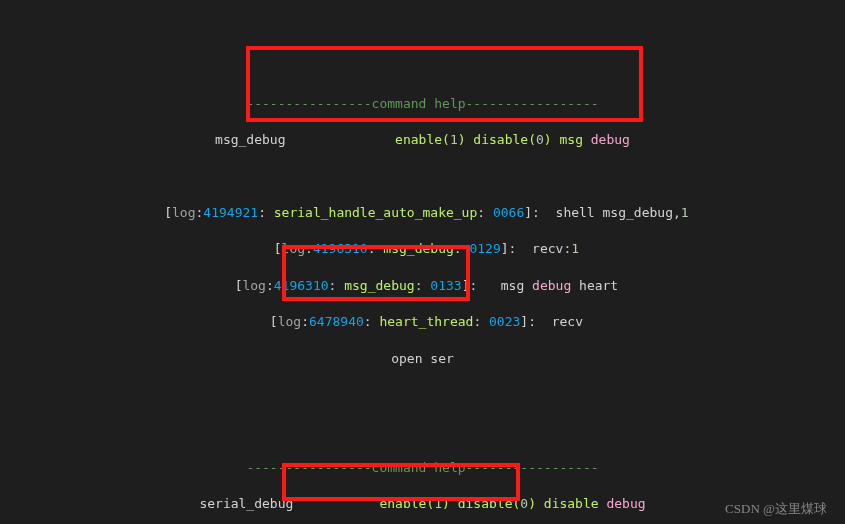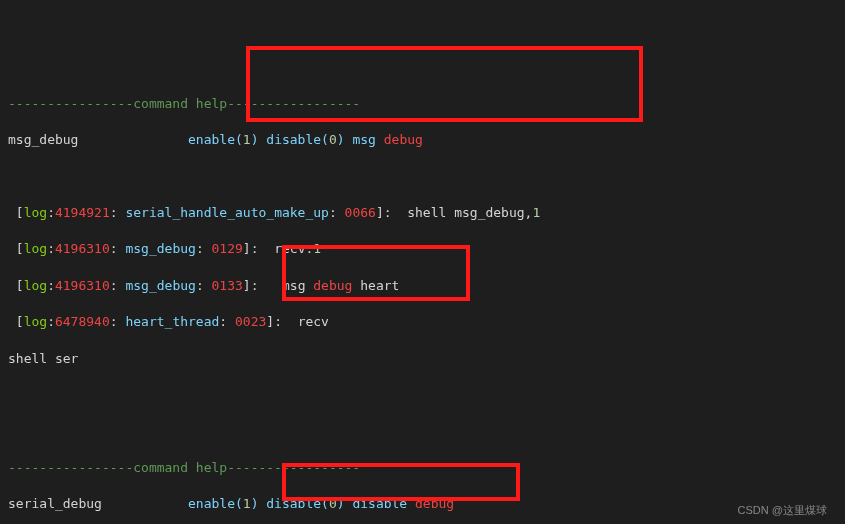--- a/index.html
+++ b/index.html
@@ -9,56 +9,56 @@
     font-size: 13px;
     line-height: 1.4;
     color: #cccccc;
     padding: 4px 8px;
     position: relative;
     width: 845px;
     height: 524px;
     overflow: hidden;
     white-space: pre;
   }
-  .line { display: block; white-space: pre; }
+  .line { display: block; white-space: pre; text-align: center; }
   .cmt { color: #5e9955; }
   .wht { color: #d4d4d4; }
-  .cyan { color: #7dd3fc; }
+  .cyan { color: #bef264; }
   .num { color: #b5cea8; }
-  .tag { color: #84cc16; }
-  .purple { color: #ef4444; }
-  .orange { color: #ef4444; }
+  .tag { color: #a3a3a3; }
+  .purple { color: #0ea5e9; }
+  .orange { color: #f9a8d4; }
   .redbox {
     position: absolute;
     border: 4px solid #ff1a1a;
     pointer-events: none;
   }
   .watermark {
     position: absolute;
     right: 18px;
     bottom: 6px;
     color: rgba(220,220,220,0.55);
-    font-family: Liberation Sans, sans-serif;
-    font-size: 11px;
+    font-family: Liberation Serif, serif;
+    font-size: 13px;
   }
 </style>
 </head>
 <body>
 
 
 
 
 <span class="line"><span class="cmt">----------------command help-----------------</span></span>
 <span class="line"><span class="wht">msg_debug</span><span>              </span><span class="cyan">enable(</span><span class="num">1</span><span class="cyan">) disable(</span><span class="num">0</span><span class="cyan">) msg </span><span class="orange">debug</span></span>
 <span class="line"> </span>
 <span class="line"> <span class="wht">[</span><span class="tag">log</span><span class="wht">:</span><span class="purple">4194921</span><span class="wht">: </span><span class="cyan">serial_handle_auto_make_up</span><span class="wht">: </span><span class="purple">0066</span><span class="wht">]:  </span><span class="wht">shell msg_debug</span><span class="wht">,</span><span class="num">1</span></span>
 <span class="line"> <span class="wht">[</span><span class="tag">log</span><span class="wht">:</span><span class="purple">4196310</span><span class="wht">: </span><span class="cyan">msg_debug</span><span class="wht">: </span><span class="purple">0129</span><span class="wht">]:  </span><span class="wht">recv:</span><span class="num">1</span></span>
 <span class="line"> <span class="wht">[</span><span class="tag">log</span><span class="wht">:</span><span class="purple">4196310</span><span class="wht">: </span><span class="cyan">msg_debug</span><span class="wht">: </span><span class="purple">0133</span><span class="wht">]:   </span><span class="wht">msg </span><span class="orange">debug</span><span class="wht"> heart</span></span>
 <span class="line"> <span class="wht">[</span><span class="tag">log</span><span class="wht">:</span><span class="purple">6478940</span><span class="wht">: </span><span class="cyan">heart_thread</span><span class="wht">: </span><span class="purple">0023</span><span class="wht">]:  </span><span class="wht">recv</span></span>
-<span class="line"><span class="wht">shell ser</span></span>
+<span class="line"><span class="wht">open ser</span></span>
 <span class="line"> </span>
 
 
 <span class="line"><span class="cmt">----------------command help-----------------</span></span>
 <span class="line"><span class="wht">serial_debug</span><span>           </span><span class="cyan">enable(</span><span class="num">1</span><span class="cyan">) disable(</span><span class="num">0</span><span class="cyan">) disable </span><span class="orange">debug</span></span>
 
 
 
 
 

